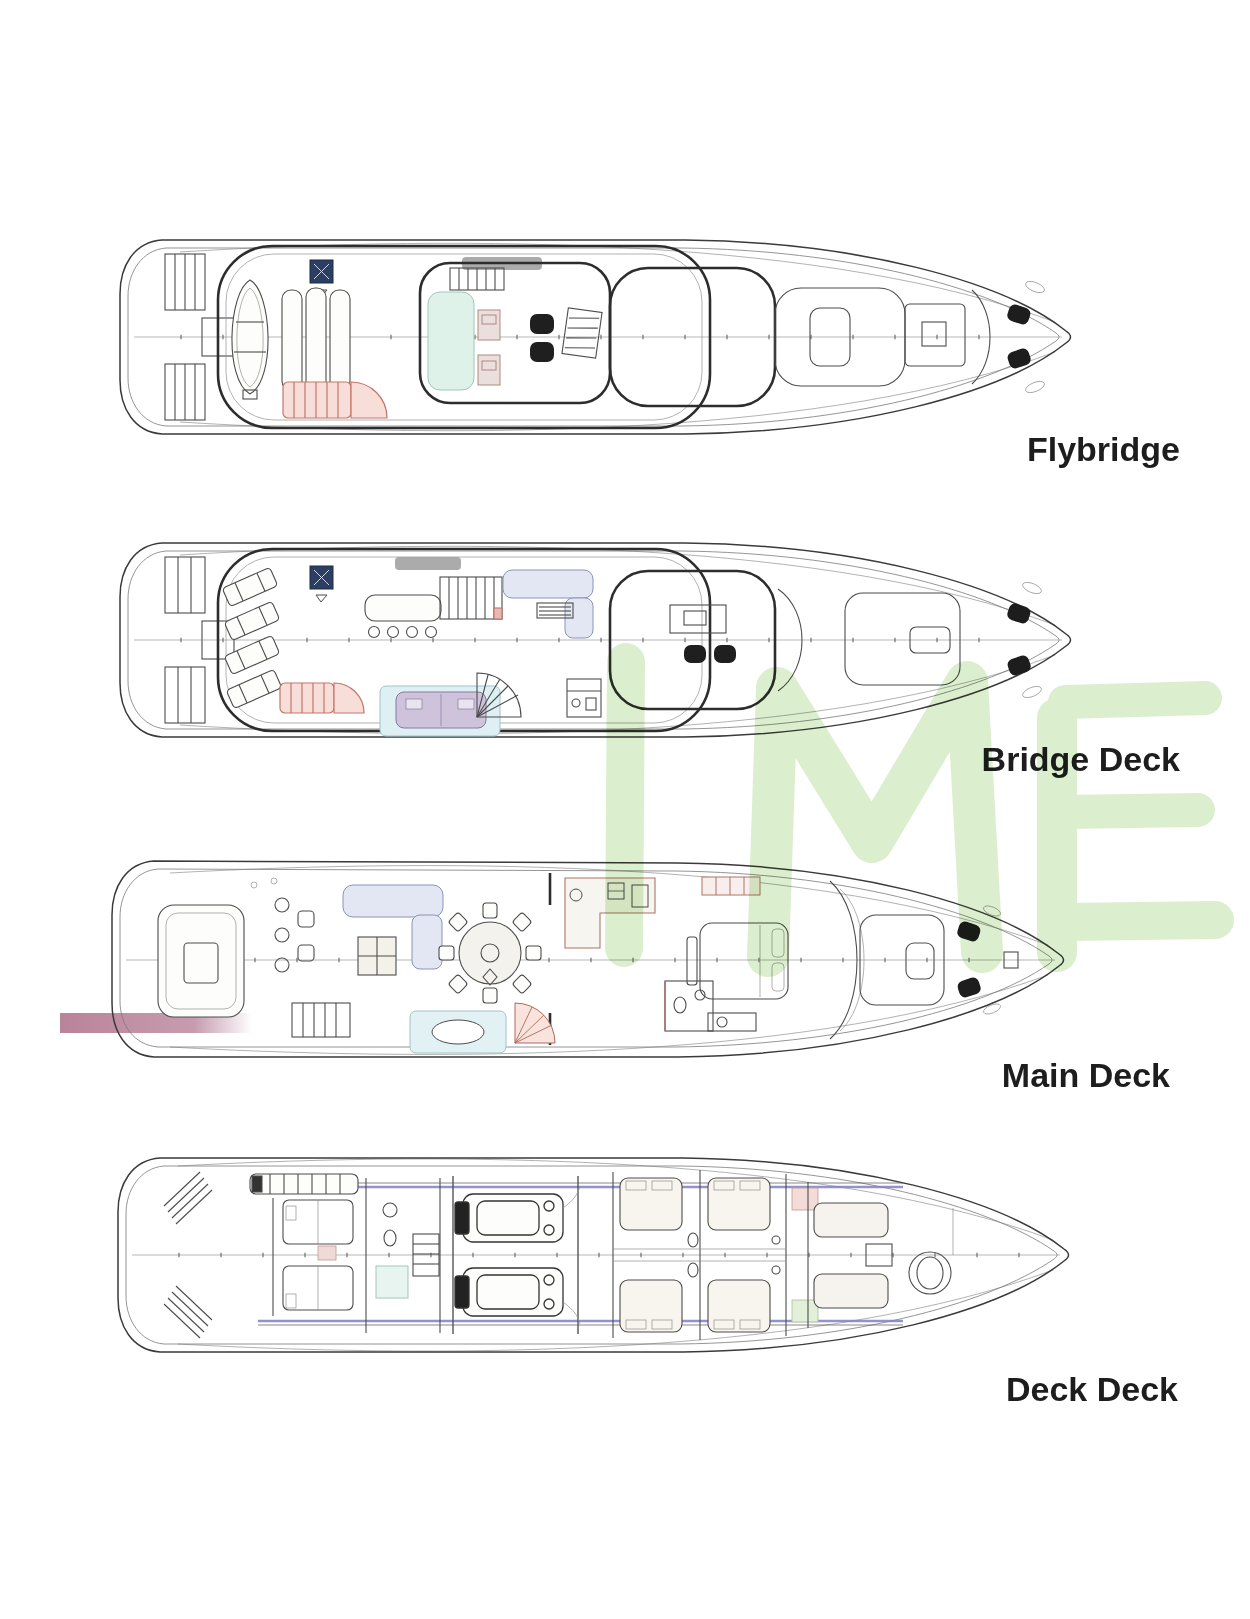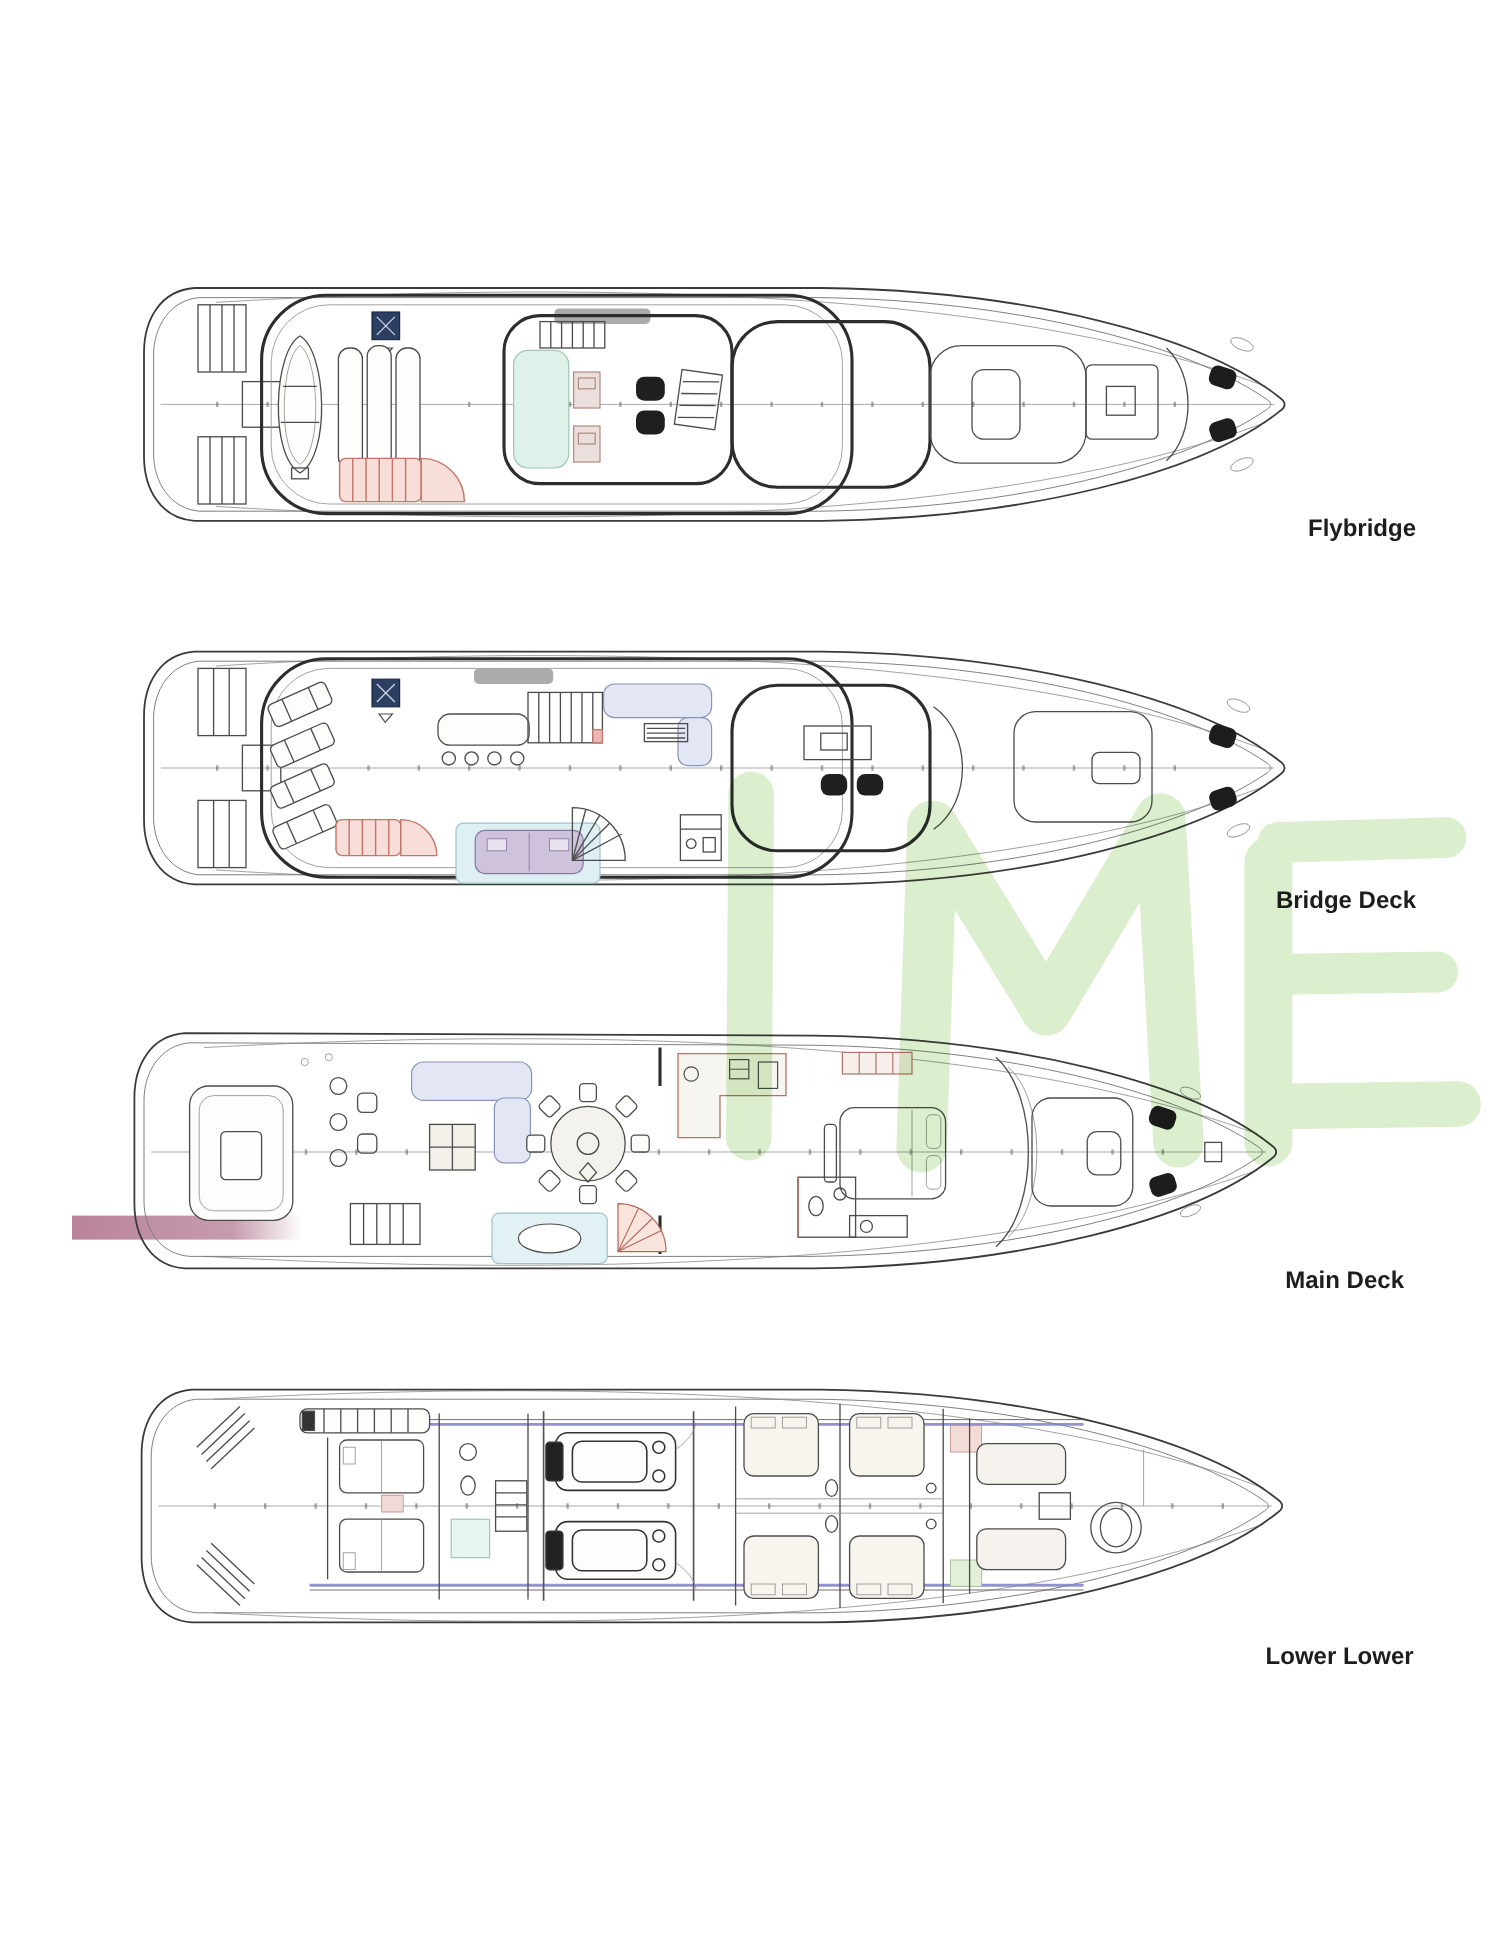--- a/index.html
+++ b/index.html
@@ -1,19 +1,19 @@
 <!DOCTYPE html>
 <html><head>
 <meta charset="utf-8">
 <style>
   html,body{margin:0;padding:0;background:#ffffff;}
   .canvas{position:relative;width:1250px;height:1619px;background:#ffffff;overflow:hidden;
           font-family:"Liberation Sans",sans-serif;}
   .deck-svg{position:absolute;}
-  .deck-label{position:absolute;font-weight:bold;font-size:20px;color:#1d1d1d;white-space:nowrap;}
+  .deck-label{position:absolute;font-weight:bold;font-size:34px;color:#1d1d1d;white-space:nowrap;}
   .watermark{position:absolute;left:560px;top:600px;mix-blend-mode:multiply;opacity:.92;pointer-events:none;}
   
   .h1{fill:none;stroke:#3a3a3a;stroke-width:1.5}
   .h2{fill:none;stroke:#7a7a7a;stroke-width:.8}
   .sb{fill:none;stroke:#2d2d2d;stroke-width:2.6}
   .s {fill:none;stroke:#4c4c4c;stroke-width:1.1}
   .sl{fill:none;stroke:#909090;stroke-width:.7}
   .cl{stroke:#9a9a9a;stroke-width:.7}
   .tk{stroke:#555;stroke-width:4.5;stroke-dasharray:2 40;opacity:.5}
   .fw{fill:#fdfdfb}
@@ -488,21 +488,21 @@
     <g class="s">
       <line x1="700" y1="34" x2="700" y2="180"></line>
       <rect x="706" y="55" width="74" height="34" rx="8" fill="#f6f3ee"></rect>
       <rect x="706" y="126" width="74" height="34" rx="8" fill="#f6f3ee"></rect>
       <rect x="758" y="96" width="26" height="22"></rect>
       <circle cx="822" cy="125" r="21"></circle>
       <ellipse cx="822" cy="125" rx="13" ry="16"></ellipse>
       <line class="sl" x1="845" y1="107" x2="845" y2="60"></line>
     </g>
   </svg>
-  <div class="deck-label" style="top:1370px;right:72px">Lower Lower</div>
+  <div class="deck-label" style="top:1370px;right:72px">Deck Deck</div>
 
   <svg class="watermark" width="700" height="430" viewBox="0 0 700 430">
     <g>
         <path class="wm" stroke-width="38" d="M 66,62 L 64,348"></path>
       </g>
     <g>
         <path class="wm" stroke-width="42" d="M 208,356 L 217,88 L 312,242 L 407,82 L 422,352"></path>
       </g>
     <g>
       <path class="wm" stroke-width="40" d="M 497,118 L 497,352"></path>

